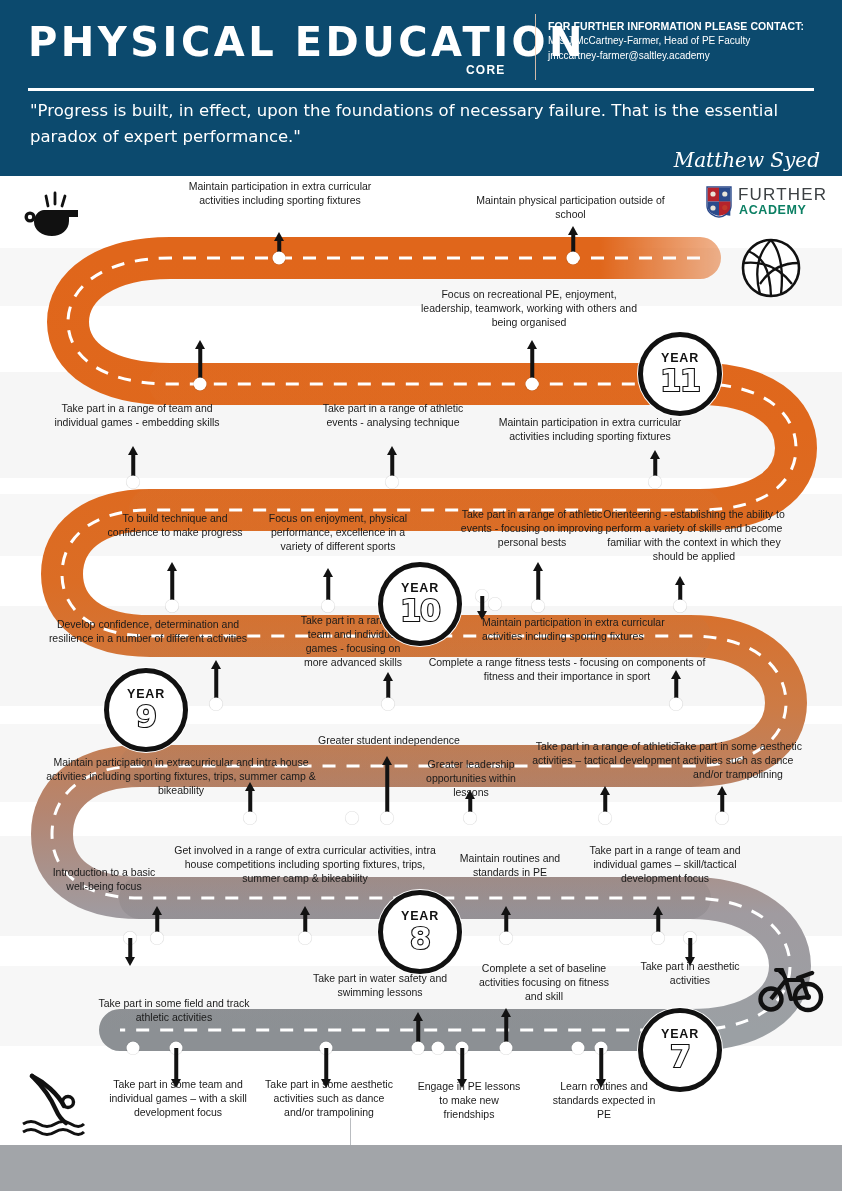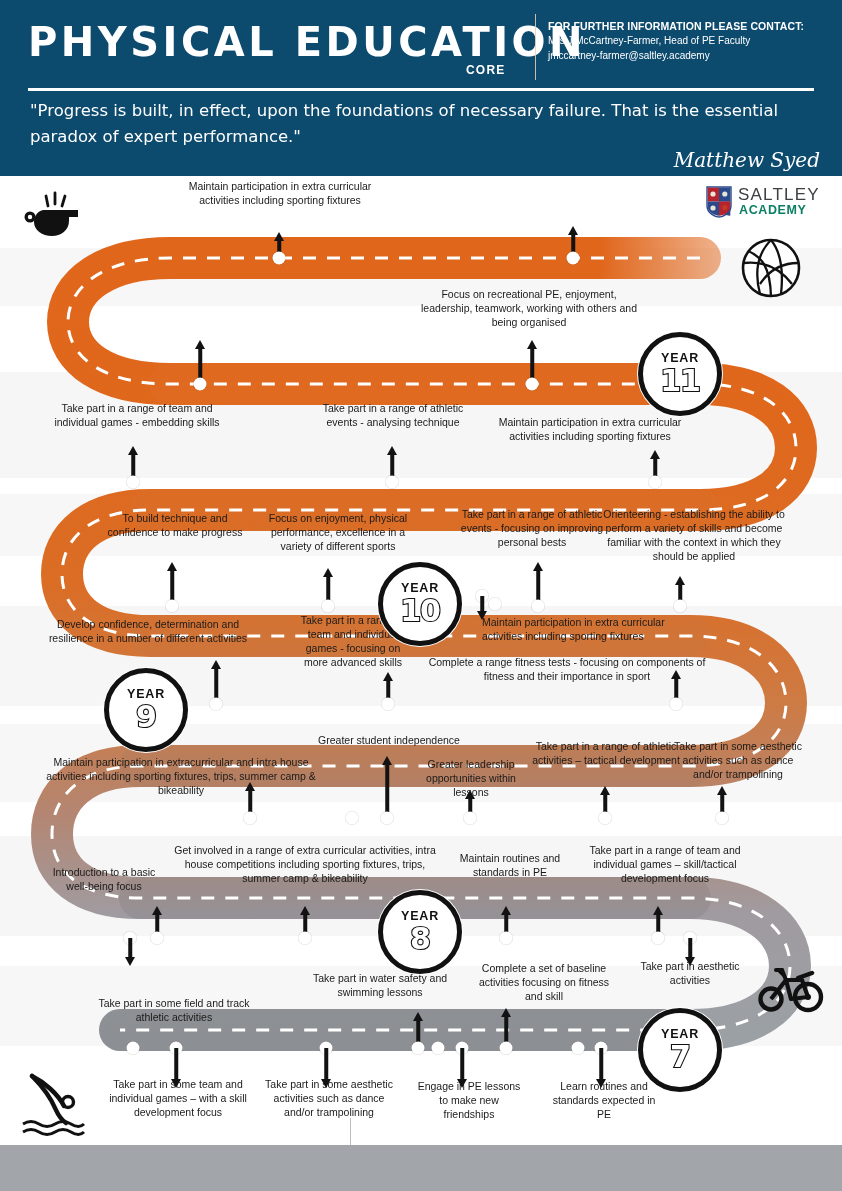--- a/index.html
+++ b/index.html
@@ -91,21 +91,21 @@
       <path d="M13 1.7 h11.3 v13.8 h-11.3 Z" fill="#2b4a8b"></path>
       <path d="M1.7 15.5 h11.3 v5 c0 5.5 6 9.2 11.3 9.2 v-14.2 Z" fill="#2b4a8b"></path>
       <path d="M1.7 15.5 h11.3 v14.2 C8 29.7 1.7 26 1.7 20.5 Z" fill="#b5232c" opacity="0"></path>
       <path d="M13 15.5 h11.3 v5 c0 5.5 -6.2 9.2 -11.3 9.2 Z" fill="#b5232c"></path>
       <path d="M1.7 15.5 h11.3 v14.2 C7.6 29.3 1.7 25.8 1.7 20.5 Z" fill="#2b4a8b"></path>
       <circle cx="7" cy="8" r="2.6" fill="#e9e4d8"></circle>
       <circle cx="18.8" cy="8" r="2.6" fill="#e9e4d8"></circle>
       <circle cx="7" cy="22" r="2.6" fill="#e9e4d8"></circle>
       <circle cx="18.8" cy="21.6" r="2.6" fill="#c0392b"></circle>
     </svg>
-    <div class="l-saltley">SALTLEY</div>
+    <div class="l-saltley">FURTHER</div>
     <div class="l-academy">ACADEMY</div>
   </div>
 
   <div id="road-layer">
     <svg width="842" height="930" viewBox="0 0 842 930">
       <defs>
         <linearGradient id="fadeRight" x1="0" y1="0" x2="1" y2="0">
           <stop offset="0.55" stop-color="#e0661b" stop-opacity="1"></stop>
           <stop offset="0.80" stop-color="#e0661b" stop-opacity="0.55"></stop>
           <stop offset="1" stop-color="#e0661b" stop-opacity="0"></stop>
@@ -261,20 +261,21 @@
       <div class="tip" style="top:0;"></div>
     <div class="dot" style="top:26px;"></div>
   </div>
   <div class="lbl" style="left:185px;top:180px;width:190px;">Maintain participation in extra curricular activities including sporting fixtures</div>
 
   <div class="marker up" style="left:573px;top:226px;height:32px;">
     <div class="stem" style="top:8px;height:24px;"></div>
       <div class="tip" style="top:0;"></div>
     <div class="dot" style="top:32px;"></div>
   </div>
+  <div class="lbl" style="left:468px;top:194px;width:205px;">Maintain physical participation outside of school</div>
 
   <div class="marker up" style="left:200px;top:340px;height:44px;">
     <div class="stem" style="top:8px;height:36px;"></div>
       <div class="tip" style="top:0;"></div>
     <div class="dot" style="top:44px;"></div>
   </div>
 
   <div class="marker up" style="left:532px;top:340px;height:44px;">
     <div class="stem" style="top:8px;height:36px;"></div>
       <div class="tip" style="top:0;"></div>

